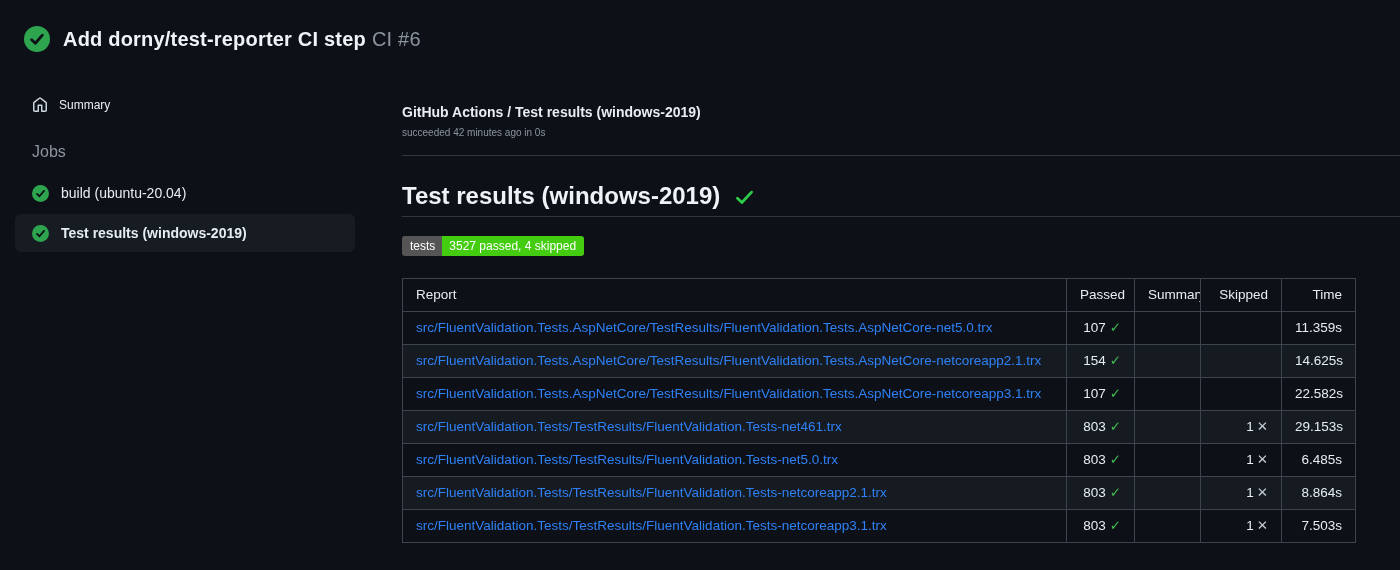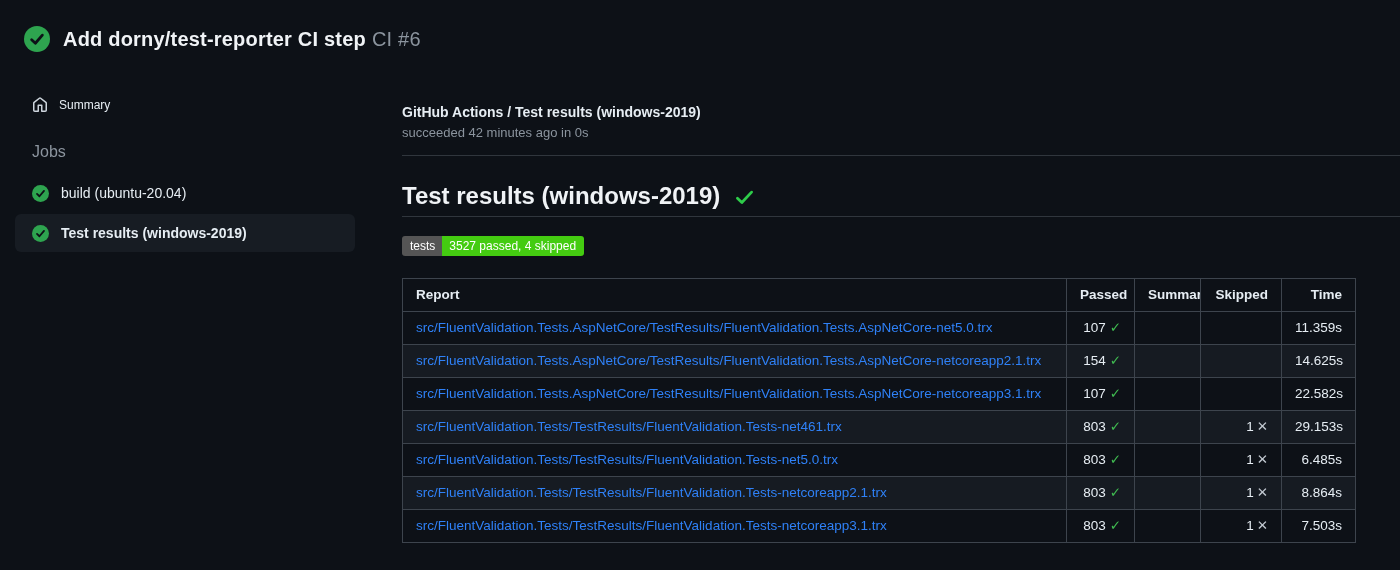--- a/index.html
+++ b/index.html
@@ -39,21 +39,21 @@
     display: flex; align-items: center; gap: 12px;
     padding: 9px 17px; margin-bottom: 2px;
     border-radius: 6px; cursor: pointer;
     font-size: 14px; color: #e6edf3; line-height: 20px;
   }
   .job-item.selected { background: #171c23; font-weight: 700; }
 
   
   .main { position: absolute; left: 402px; top: 104px; width: 998px; }
   .check-title { font-size: 14px; font-weight: 700; color: #e6edf3; line-height: 16px; }
-  .check-status { margin-top: 5px; font-size: 13px; color: #8b949e; line-height: 15px; }
+  .check-status { margin-top: 5px; font-size: 10px; color: #8b949e; line-height: 15px; }
   .divider-1 { margin-top: 15px; border-bottom: 1px solid #30363d; }
 
   .section-heading {
     margin-top: 26px; padding-bottom: 6px;
     border-bottom: 1px solid #30363d;
     display: flex; align-items: center; gap: 14px;
   }
   .section-heading .h-text { font-size: 24px; font-weight: 700; color: #f0f3f6; line-height: 28px; }
   .heading-check { display: inline-flex; margin-top: 3px; }
 
@@ -72,21 +72,21 @@
     border-collapse: collapse;
     width: 953px; table-layout: fixed;
     font-size: 13.5px;
   }
   .results-table th, .results-table td {
     border: 1px solid #3d444d;
     padding: 6px 13px;
     line-height: 20px;
     overflow: hidden; white-space: nowrap;
   }
-  .results-table th { font-weight: 700; color: #e6edf3; }
+  .results-table th { font-weight: 400; color: #e6edf3; }
   .results-table tbody tr:nth-child(2n) td { background: #161b22; }
   .al { text-align: left; }
   .ar { text-align: right; margin-top: 16px; }
   .report-link { color: #2f81f7; text-decoration: none; cursor: pointer; }
   .cell-check { color: #3fb950; font-weight: 700; margin-left: 4px; }
   .cell-x { color: #c3cad2; margin-left: 3px; }
 </style>
 </head>
 <body>
 

